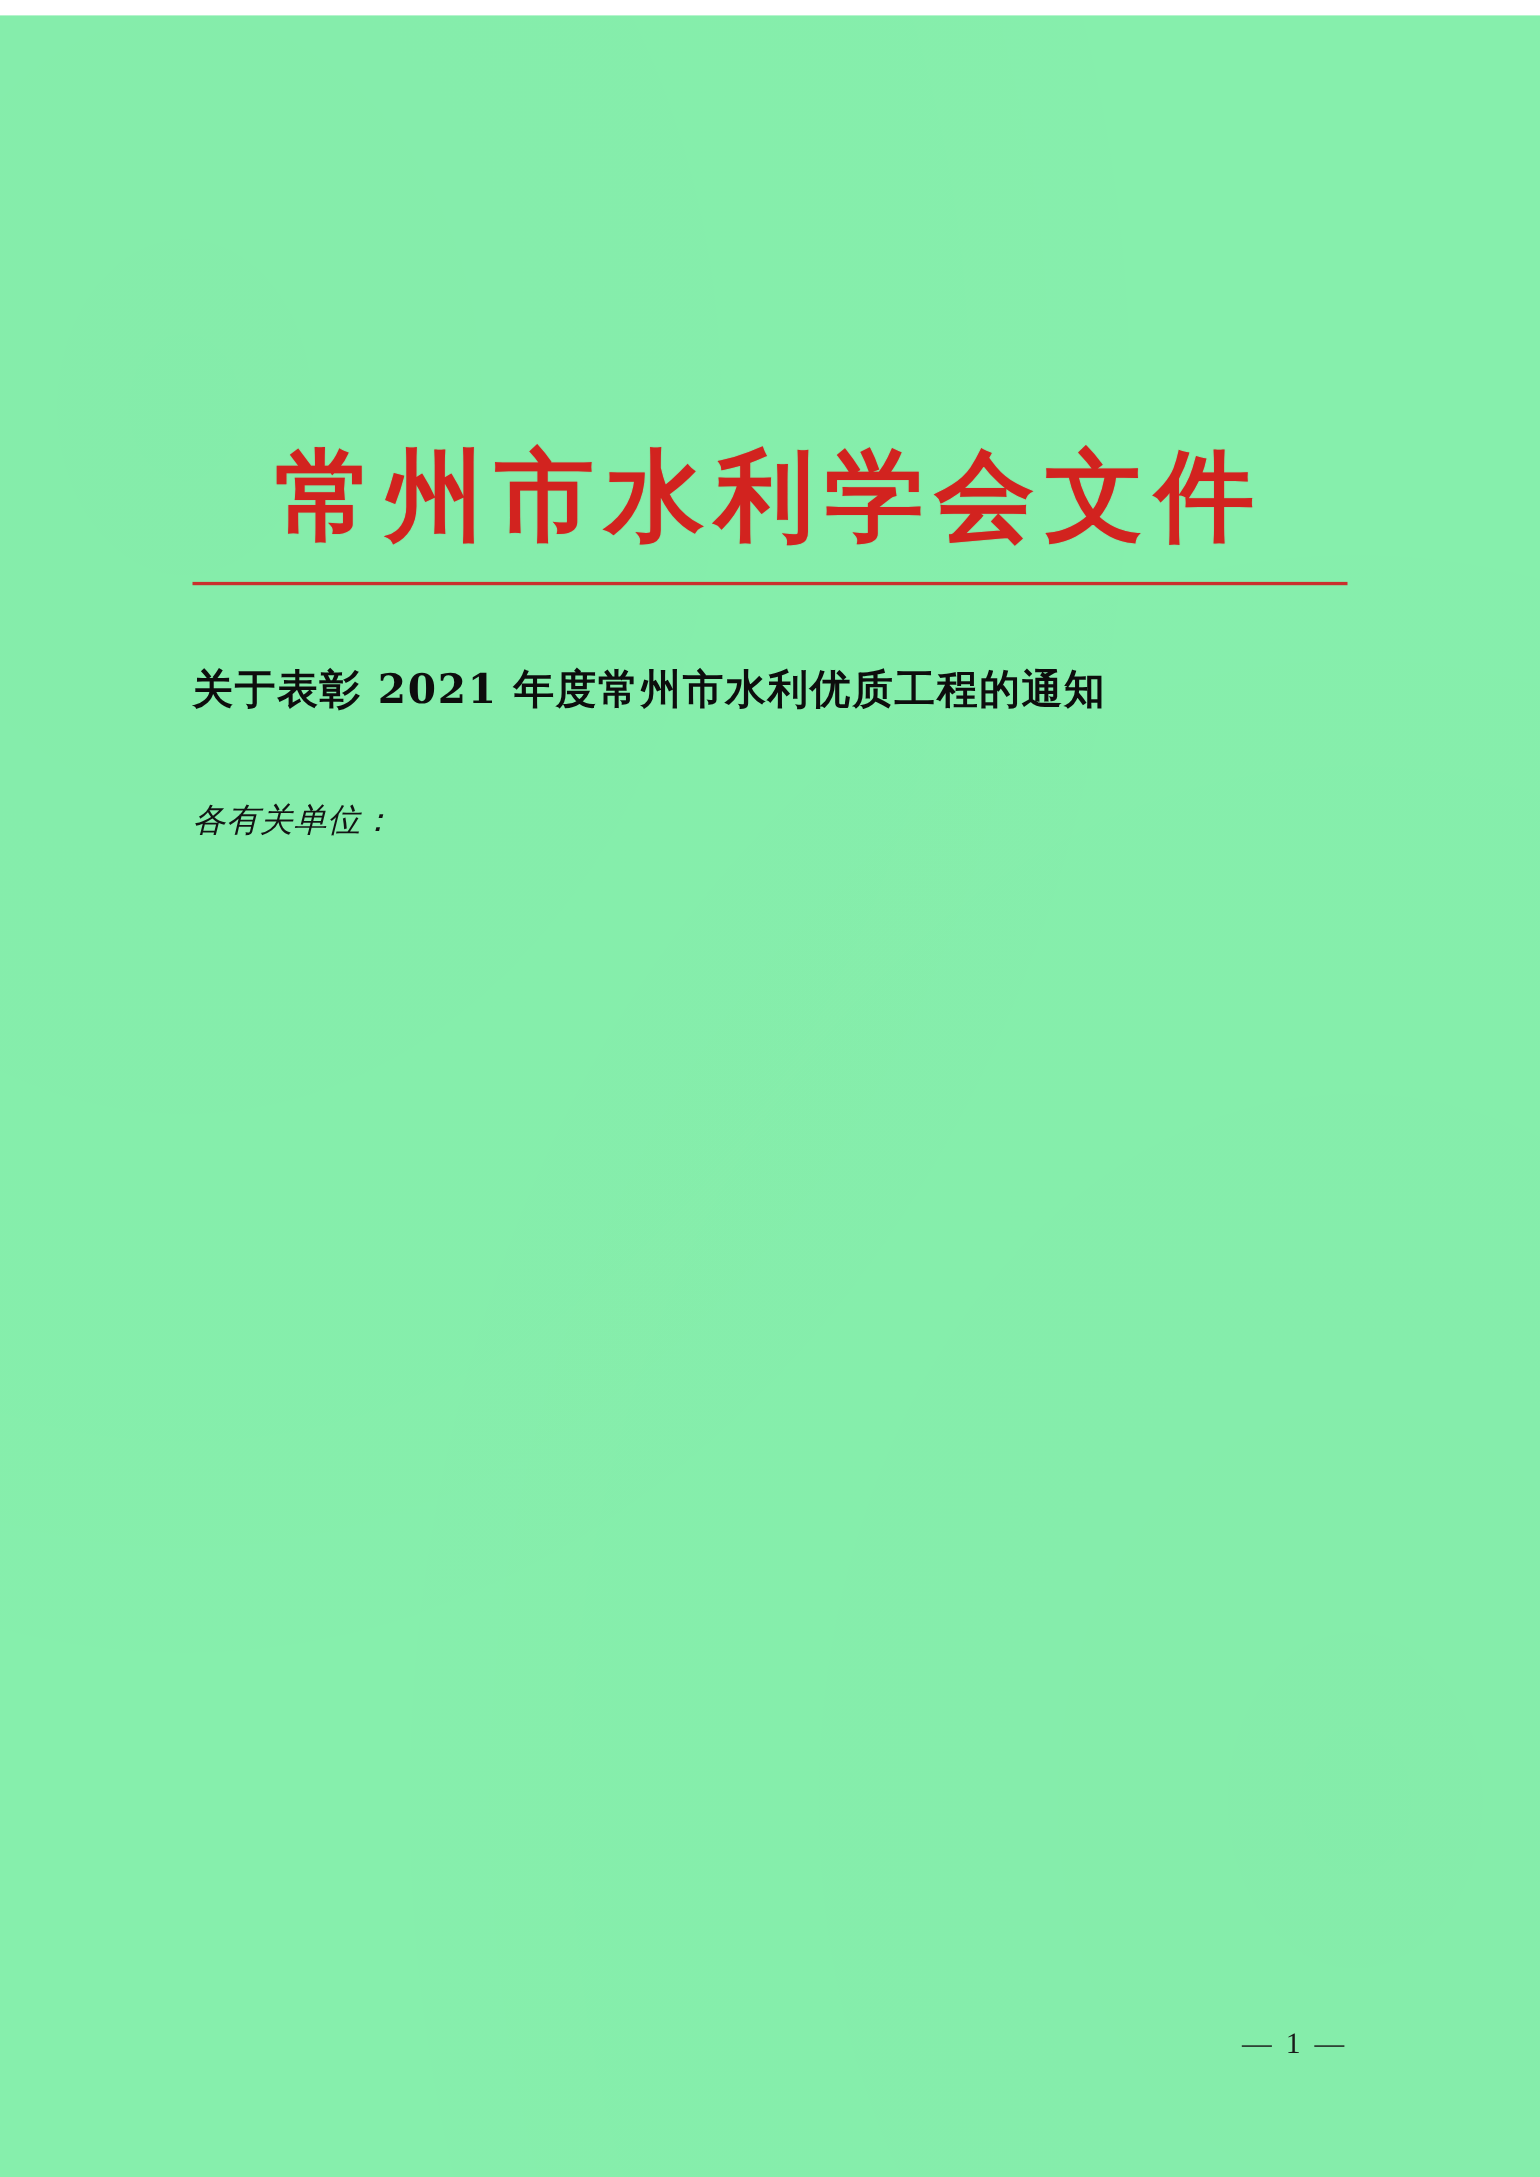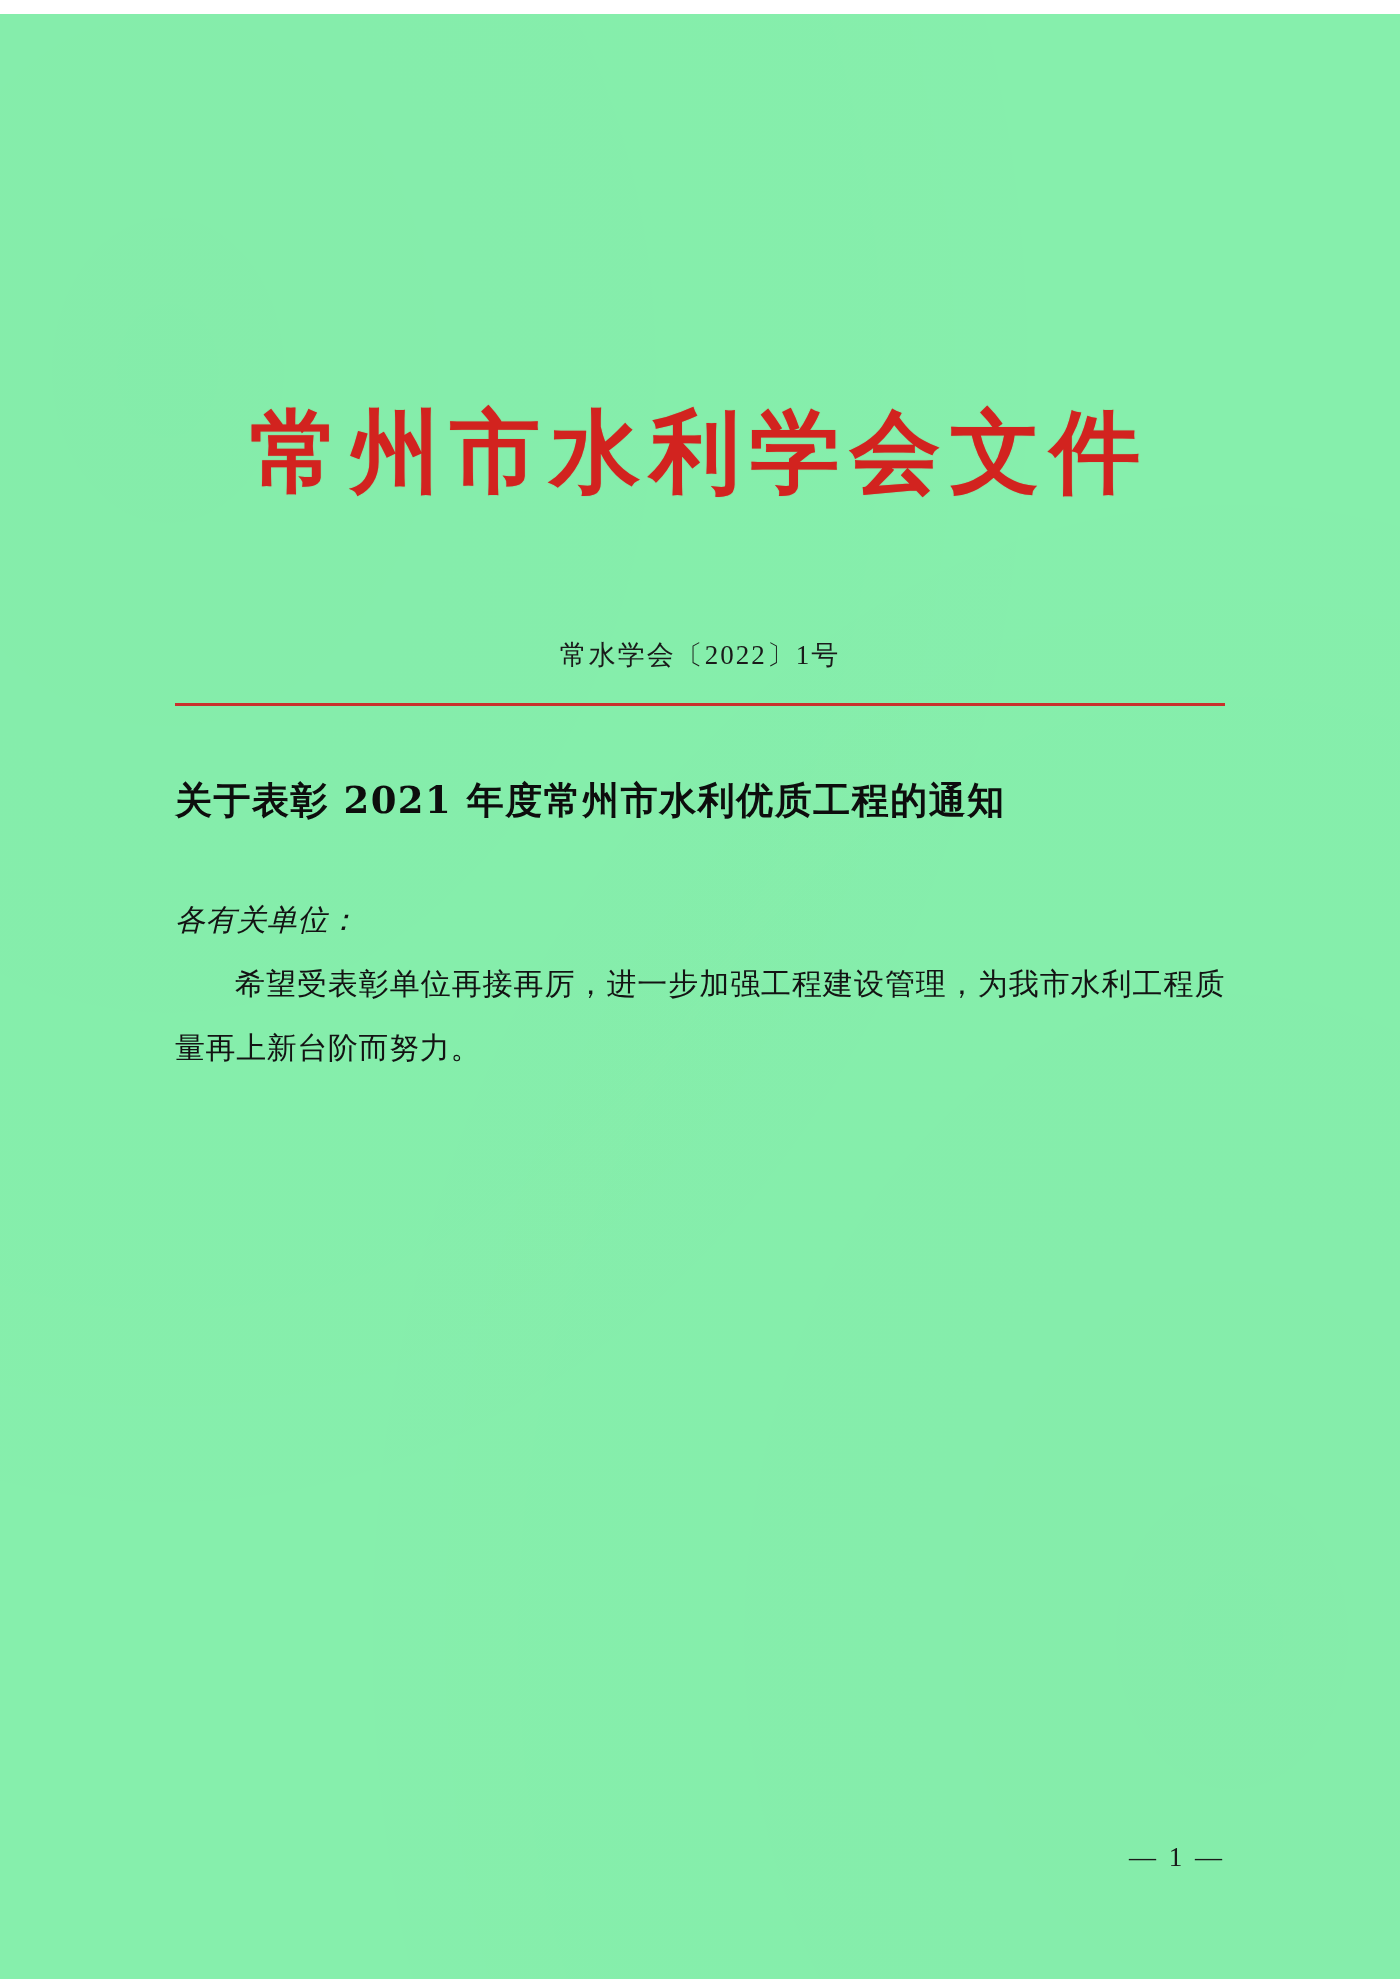--- a/index.html
+++ b/index.html
@@ -119,30 +119,28 @@
 
 <div class="page">
   <div class="paper-tint"></div>
 
   <div class="doc-body">
 
     <div class="masthead">
       <div class="masthead-title">常州市水利学会文件</div>
     </div>
 
-    <div class="doc-number">常水学会〔2022〕1号</div>
 
     <div class="red-rule"></div>
 
     <div class="doc-title">关于表彰 2021 年度常州市水利优质工程的通知</div>
 
     <div class="content">
       <div class="salutation">各有关单位：</div>
 
 
-      <div class="para">希望受表彰单位再接再厉，进一步加强工程建设管理，为我市水利工程质量再上新台阶而努力。</div>
 
     </div>
 
   </div>
 
   <div class="page-footer">— 1 —</div>
 </div>
 
 </body></html>

